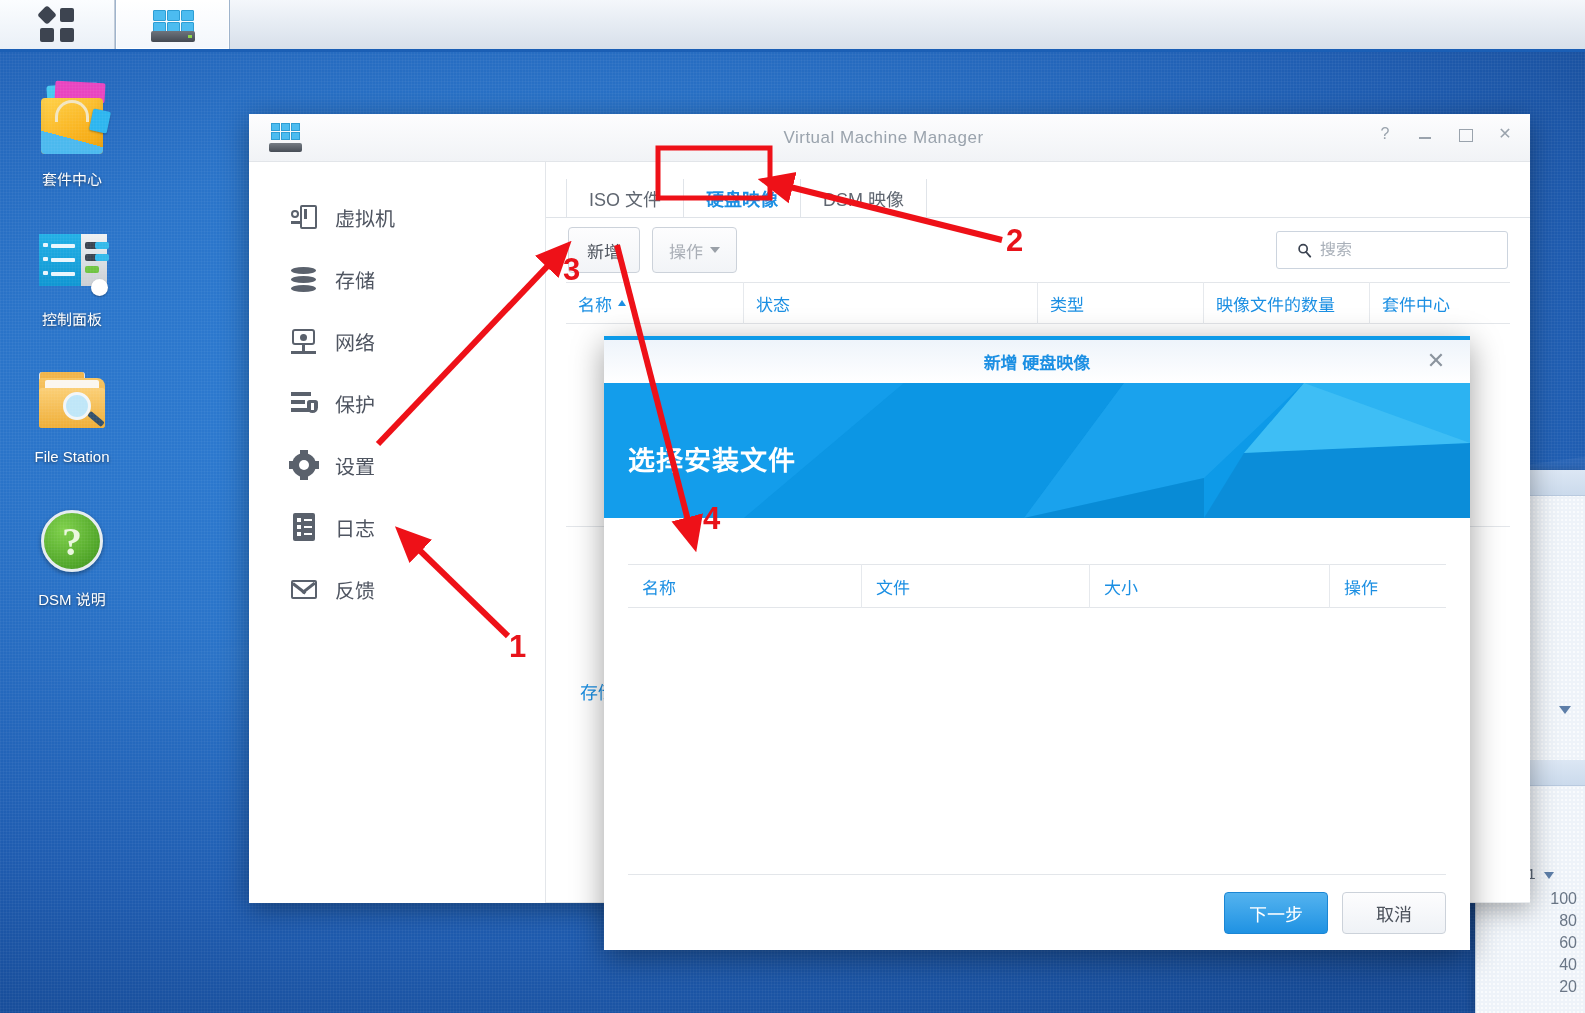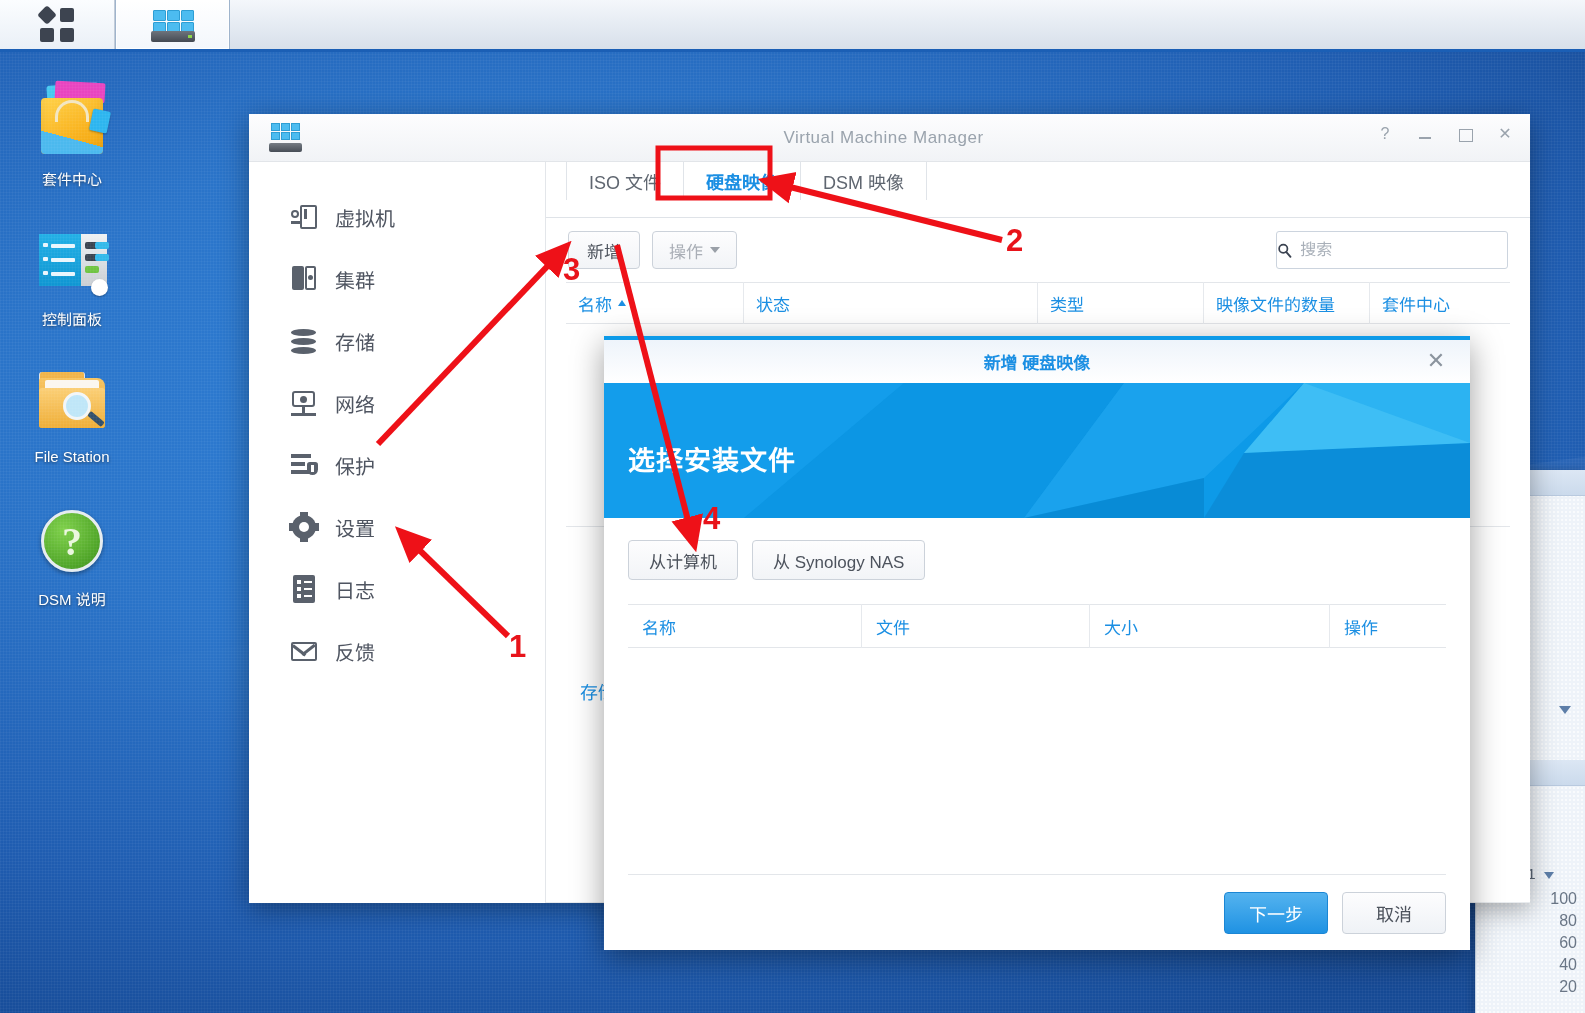--- a/index.html
+++ b/index.html
@@ -146,44 +146,44 @@
     padding-left:24px; margin:0 16px 0 16px;
     color:#4f5561; font-size:20px; border-radius:4px; cursor:pointer;
   }
   .side-item.active{ background:#1394e5; color:#fff; }
   .side-ico{ width:30px; height:30px; flex:0 0 30px; position:relative; }
   .side-item.active .side-ico .f{ background:#fff; border-color:#fff; }
   .side-ico .f{ position:absolute; background:#5a616c; }
 
   #vmm-main{ flex:1; position:relative; background:#fff; }
   #tabs{
-    display:flex; height:56px;
+    display:flex; align-items:flex-end; height:56px;
     border-bottom:1px solid #dfe3e8; padding-left:20px;
   }
   .tab{
     height:38px; display:flex; align-items:center; padding:0 22px;
     font-size:18px; color:#5f6670; border-right:1px solid #e0e4e9; cursor:pointer;
   }
   .tab:first-child{ border-left:1px solid #e0e4e9; }
   .tab.active{ color:#1b8fe3; font-weight:bold; }
 
   #toolbar{ height:64px; display:flex; align-items:center; padding:0 22px; gap:12px; }
   .tbtn{
-    height:38px; min-width:72px; padding:0 16px;
+    height:46px; min-width:72px; padding:0 16px;
     display:flex; align-items:center; justify-content:center; gap:7px;
     font-size:17px; color:#4d535d;
     background: linear-gradient(#fdfdfe,#f2f4f7);
     border:1px solid #ccd2da; border-radius:4px; cursor:pointer;
   }
   .tbtn.disabled{ color:#a9aeb6; }
   .caret{ width:0;height:0;border-left:5px solid transparent;border-right:5px solid transparent;border-top:6px solid #9aa0a8;}
   #searchbox{
     margin-left:auto; width:232px; height:38px;
     border:1px solid #ccd4de; border-radius:3px;
-    display:flex; align-items:center; gap:8px; padding:0 0;
+    display:flex; align-items:center; gap:8px; padding:0 20px;
     background:#fff;
   }
   #searchbox input{
     border:none; outline:none; font-size:16px; color:#4d535d; width:100%;
     font-family:"Liberation Sans", sans-serif; background:transparent;
   }
   #searchbox input::placeholder{ color:#a9b0b9; }
 
   #grid-head{
     display:flex; height:42px; align-items:center;
@@ -420,28 +420,20 @@
         <div class="side-item">
           <span class="side-ico">
             <i class="f" style="left:11px;top:3px;width:17px;height:24px;background:none;border:2.5px solid #5a616c;border-radius:2px;"></i>
             <i class="f" style="left:15px;top:7px;width:3px;height:10px;"></i>
             <i class="f" style="left:2px;top:8px;width:8px;height:8px;background:none;border:2.5px solid #5a616c;border-radius:50%;"></i>
             <i class="f" style="left:2px;top:19px;width:9px;height:2.5px;"></i>
           </span>
           <span>虚拟机</span>
         </div>
 
-        <div class="side-item">
-          <span class="side-ico">
-            <i class="f" style="left:3px;top:2px;width:12px;height:24px;border-radius:2px;"></i>
-            <i class="f" style="left:16px;top:2px;width:11px;height:24px;background:none;border:2.5px solid #5a616c;border-radius:2px;"></i>
-            <i class="f" style="left:19px;top:11px;width:5px;height:5px;border-radius:50%;"></i>
-          </span>
-          <span>集群</span>
-        </div>
 
         <div class="side-item">
           <span class="side-ico">
             <i class="f" style="left:2px;top:3px;width:25px;height:7px;border-radius:50%;"></i>
             <i class="f" style="left:2px;top:12px;width:25px;height:7px;border-radius:50%;"></i>
             <i class="f" style="left:2px;top:21px;width:25px;height:7px;border-radius:50%;"></i>
           </span>
           <span>存储</span>
         </div>
 
@@ -559,24 +551,20 @@
         <polygon points="520,0 700,0 600,95 420,135" fill="#26a9f0" opacity=".55"></polygon>
         <polygon points="700,0 866,0 866,60 640,70" fill="#3dc0f7" opacity=".65"></polygon>
         <polygon points="640,70 866,60 866,135 600,135" fill="#0a86cf" opacity=".6"></polygon>
         <polygon points="420,135 600,95 600,135" fill="#0680c6" opacity=".55"></polygon>
         <polygon points="700,0 640,70 866,60" fill="#55cdf9" opacity=".45"></polygon>
       </svg>
       <div class="bt">选择安装文件</div>
     </div>
 
     <div id="dlg-content">
-      <div class="srcbtns">
-        <div class="srcbtn">从计算机</div>
-        <div class="srcbtn">从 Synology NAS</div>
-      </div>
 
       <div id="dlg-grid-head">
         <div class="dgh" style="width:234px;">名称</div>
         <div class="dgh" style="width:228px;">文件</div>
         <div class="dgh" style="width:240px;">大小</div>
         <div class="dgh" style="width:80px;">操作</div>
       </div>
     </div>
 
     <div id="dlg-footer">

